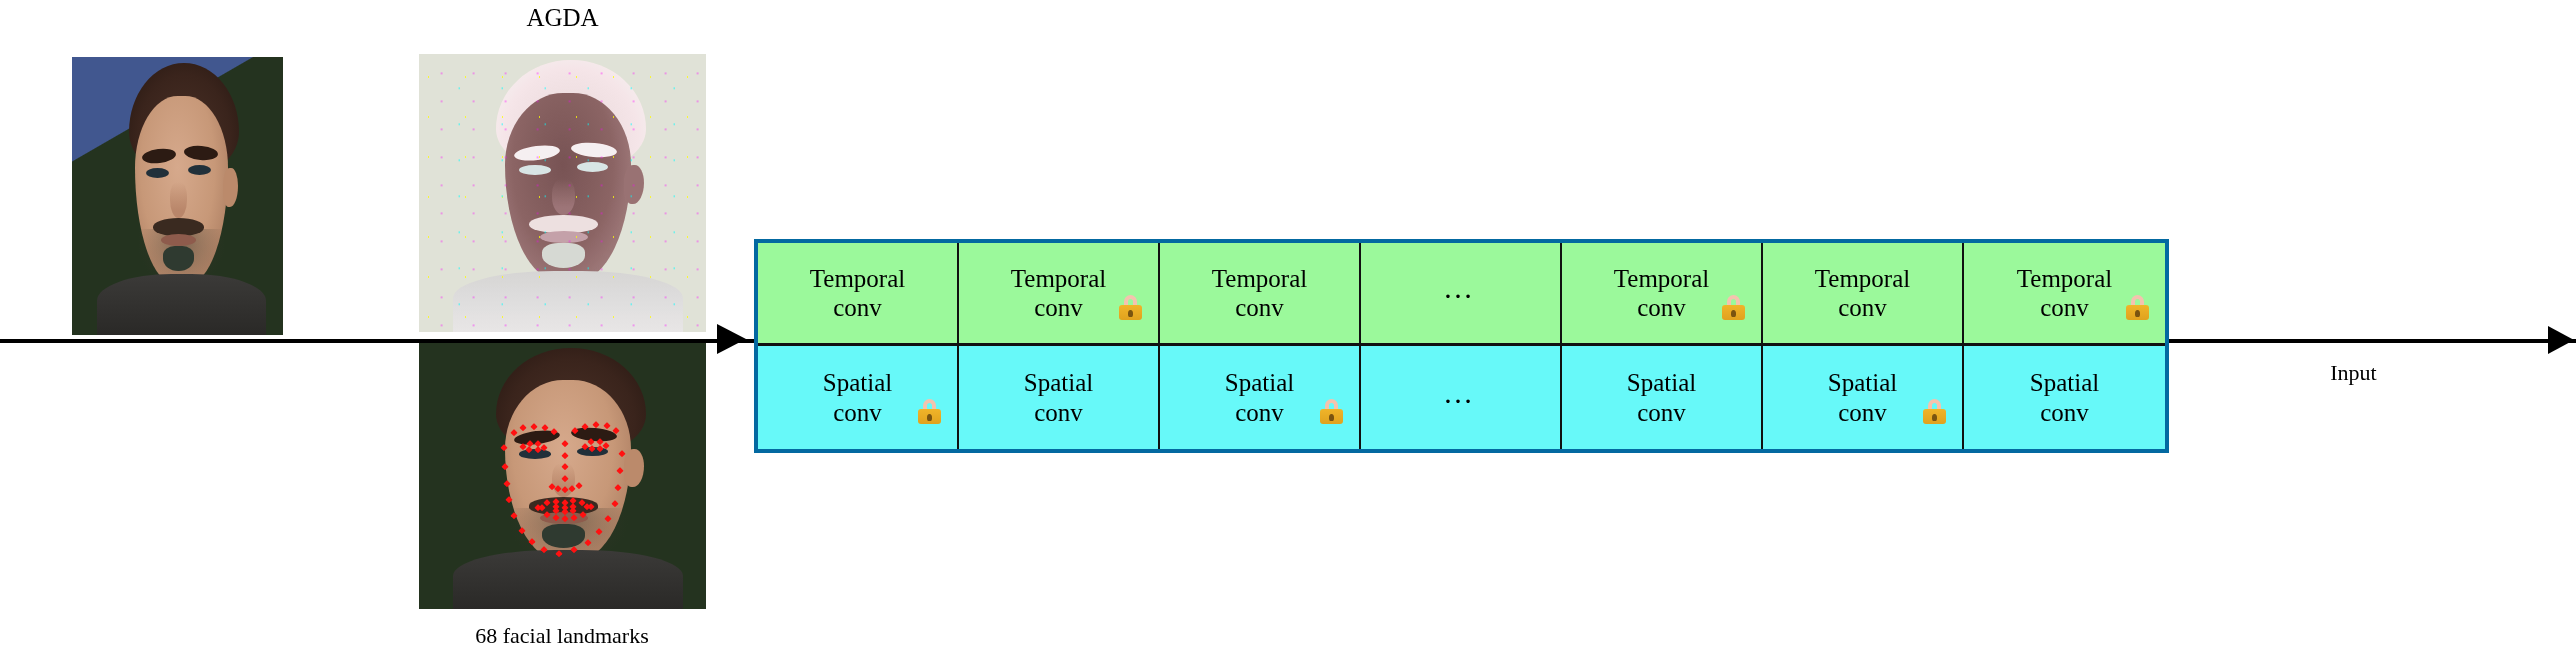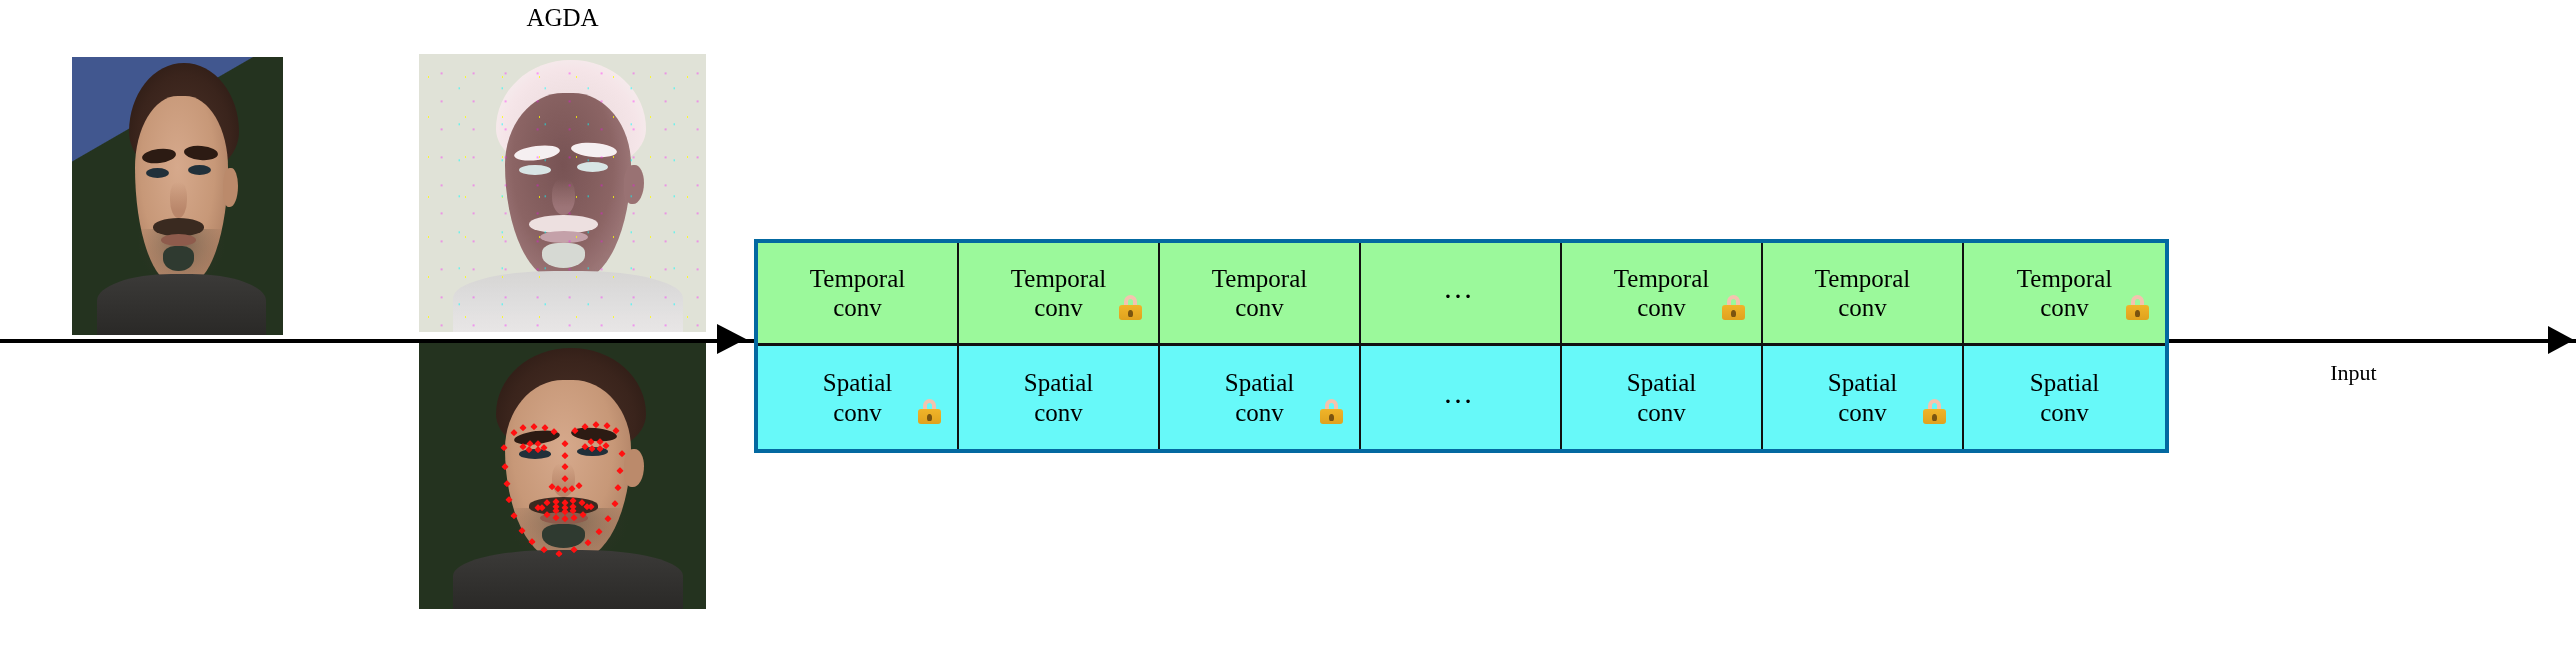--- a/index.html
+++ b/index.html
@@ -235,20 +235,21 @@
           <span class="lm" style="left: 47.9%; top: 61.7%;"></span>
           <span class="lm" style="left: 50.8%; top: 62%;"></span>
           <span class="lm" style="left: 53.7%; top: 61.6%;"></span>
           <span class="lm" style="left: 58.6%; top: 61.8%;"></span>
           <span class="lm" style="left: 53.7%; top: 63%;"></span>
           <span class="lm" style="left: 50.8%; top: 63.4%;"></span>
           <span class="lm" style="left: 47.9%; top: 63%;"></span>
         </div>
     </div>
   </div>
+  <div class="caption" style="left:392px;top:625px;width:340px;">68 facial landmarks</div>
 
   <div class="grid" id="conv-grid" style="--cw:201px;">
       <div class="cell temporal">
         <span class="txt">Temporal
 conv</span>
       </div>
       <div class="cell temporal">
         <span class="txt">Temporal
 conv</span>
         <span class="lock" style="right: 15.7px; top: 52px;">

